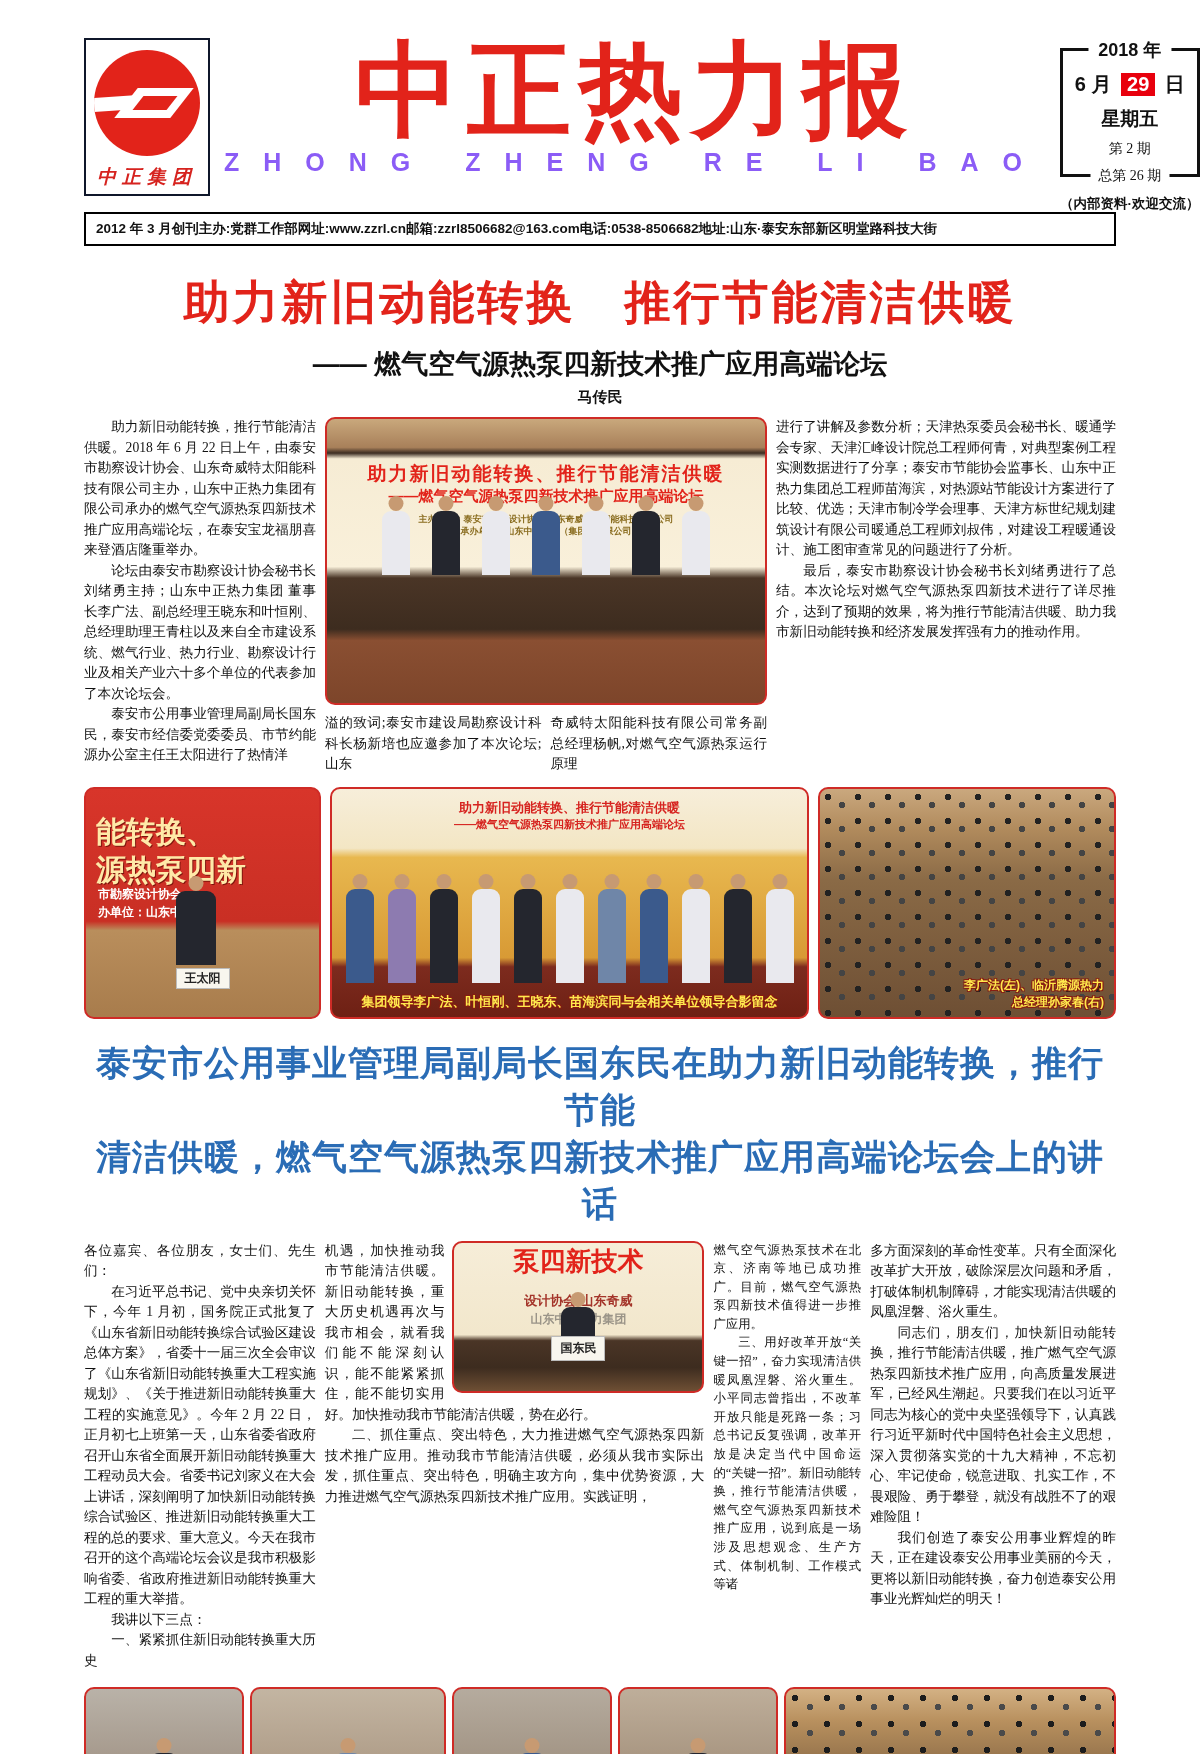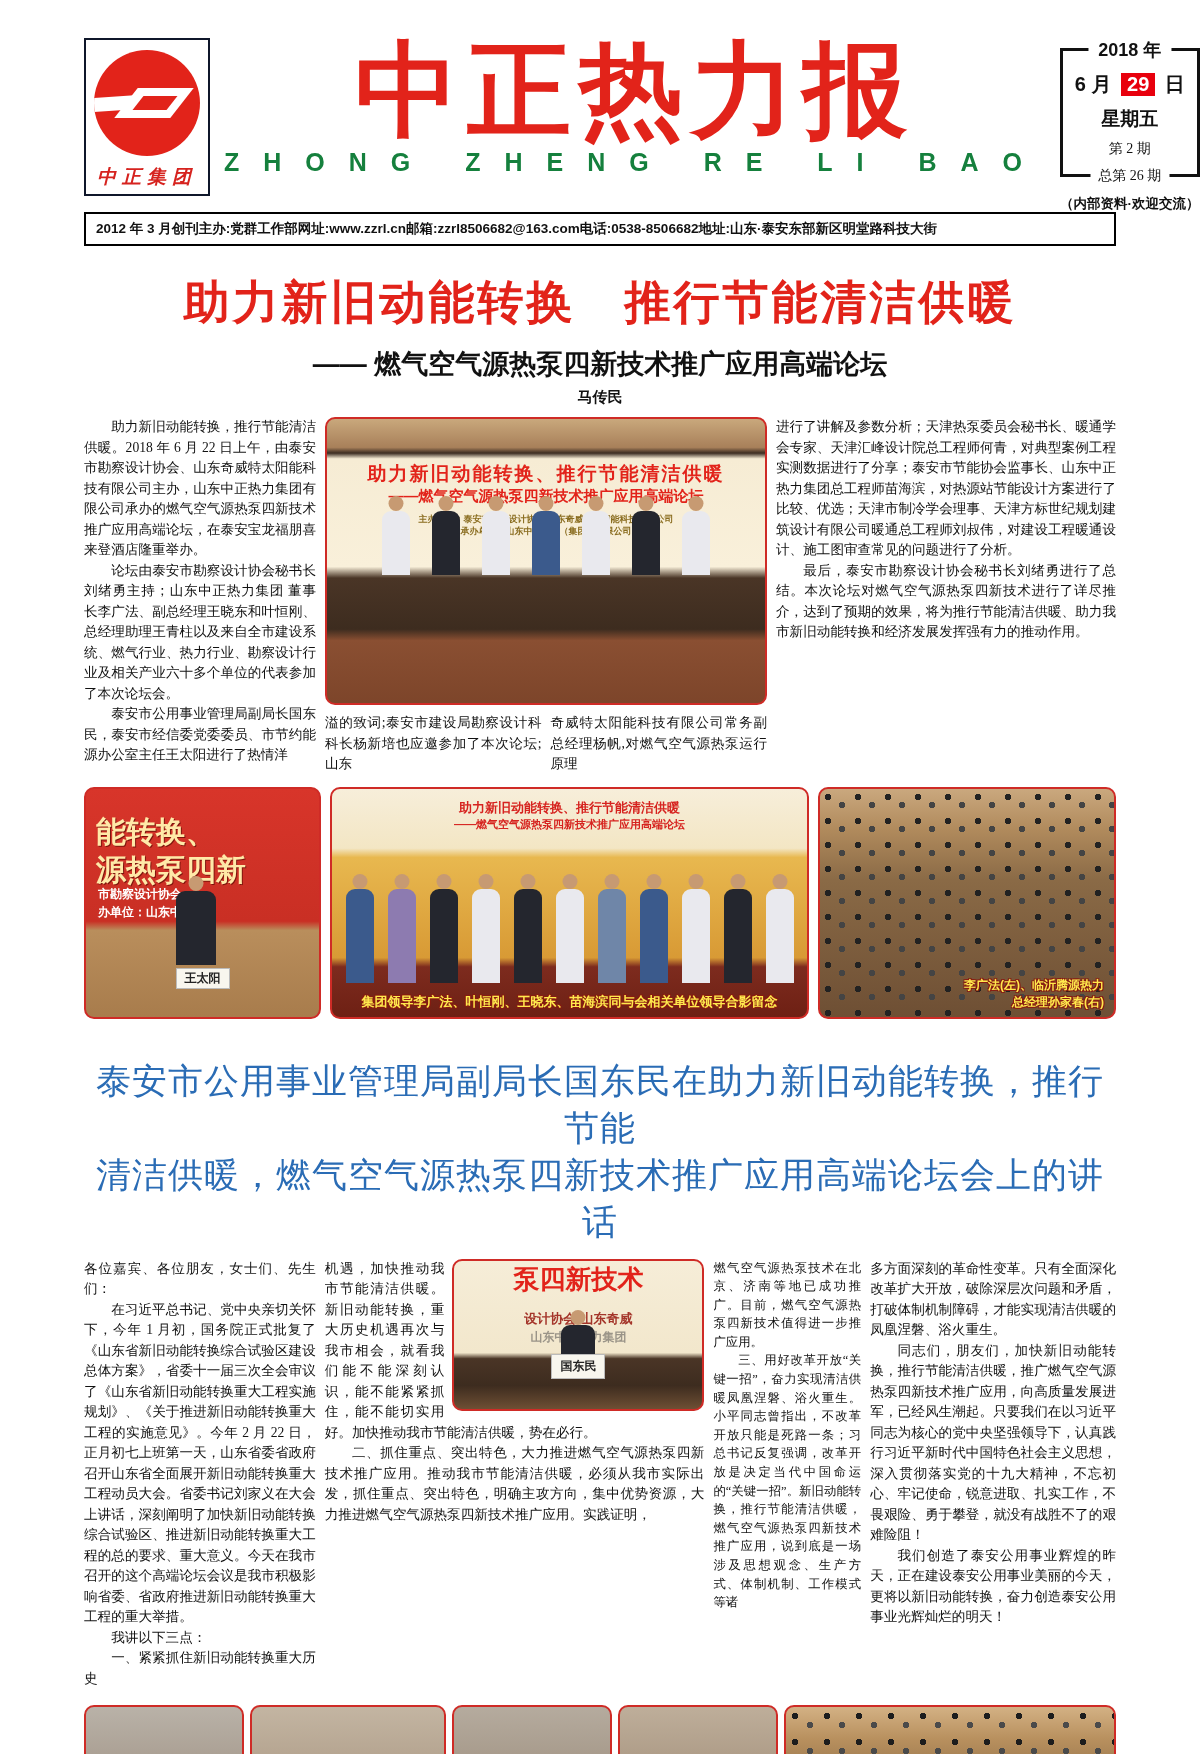--- a/index.html
+++ b/index.html
@@ -16,21 +16,21 @@
                transform:rotate(-4deg); }
   .logo-para { position:absolute; left:32px; top:38px; width:56px; height:30px; background:#fff;
                transform:skewX(-38deg); }
   .logo-para-inner { position:absolute; left:44px; top:46px; width:34px; height:14px; background:#e2231a;
                transform:skewX(-38deg); }
   .logo-text { margin-top:8px; color:#d6231f; font-weight:900; font-size:19px; letter-spacing:6px;
                font-family:"Liberation Sans",sans-serif; }
   .title-wrap { flex:1; text-align:center; }
   .paper-title { font-size:104px; line-height:104px; font-weight:900; color:#e2231a;
                  letter-spacing:8px; font-family:"DejaVu Serif",serif; }
-  .paper-pinyin { margin-top:6px; color:#15803d; font-weight:800; font-size:25px; letter-spacing:24px;
+  .paper-pinyin { margin-top:6px; color:#8b5cf6; font-weight:800; font-size:25px; letter-spacing:24px;
                   font-family:"Liberation Sans",sans-serif; white-space:nowrap; }
   .date-wrap { width:212px; text-align:center; padding-top:10px; font-family:"Liberation Sans",sans-serif;}
   .date-box { position:relative; border:3px solid #111; padding:20px 6px 16px; }
   .date-year { position:absolute; top:-13px; left:50%; transform:translateX(-50%); background:#fff;
                padding:0 10px; font-size:18px; font-weight:700; white-space:nowrap;}
   .date-main { font-size:20px; font-weight:700; }
   .day-num { display:inline-block; background:#e8000d; color:#fff; padding:0 6px; margin:0 4px; }
   .date-week { font-size:19px; font-weight:800; margin-top:8px; }
   .date-issue { font-size:14px; margin-top:8px; font-family:Liberation Serif, serif;}
   .date-total { position:absolute; bottom:-11px; left:50%; transform:translateX(-50%); background:#fff;
@@ -99,21 +99,21 @@
   .photoC .person { height:94px; }
   .photoD { width:298px; height:232px;
     background:
       radial-gradient(circle 5px at 8px 8px, #222 60%, transparent 61%),
       radial-gradient(circle 5px at 22px 16px, #444 60%, transparent 61%),
       linear-gradient(180deg,#caa87e 0%,#b08a5c 18%,#8a6a46 40%,#6e4f34 100%);
     background-size:30px 24px, 30px 24px, 100% 100%; }
   .photoD .cap { text-align:right; right:10px; font-size:12px; line-height:17px; }
 
   
-  .headline2 { margin-top:38px; text-align:center; color:#2a6cb5; font-weight:400; font-size:35px;
+  .headline2 { margin-top:20px; text-align:center; color:#2a6cb5; font-weight:700; font-size:35px;
                line-height:47px; font-family:"Liberation Sans",sans-serif; letter-spacing:1px; }
 
   
   .sec2 { margin-top:14px; }
   .sec2 .c1 { width:232px; } .sec2 .c2 { width:380px; } .sec2 .c3 { width:148px; font-size:12.4px; line-height:18.6px;}
   .sec2 .c4 { width:246px; }
   .photo2 { float:right; width:252px; height:152px; margin:0 0 6px 8px;
     background:linear-gradient(180deg,#f6edd8 0%,#f2e7cc 62%,#4a3526 66%,#3d2c1f 84%,#6e4f34 100%); }
   .photo2 .bigred { position:absolute; top:8px; left:0; right:0; text-align:center; color:#e2231a;
                     font-weight:900; font-size:26px; font-family:"Liberation Sans",sans-serif; }

